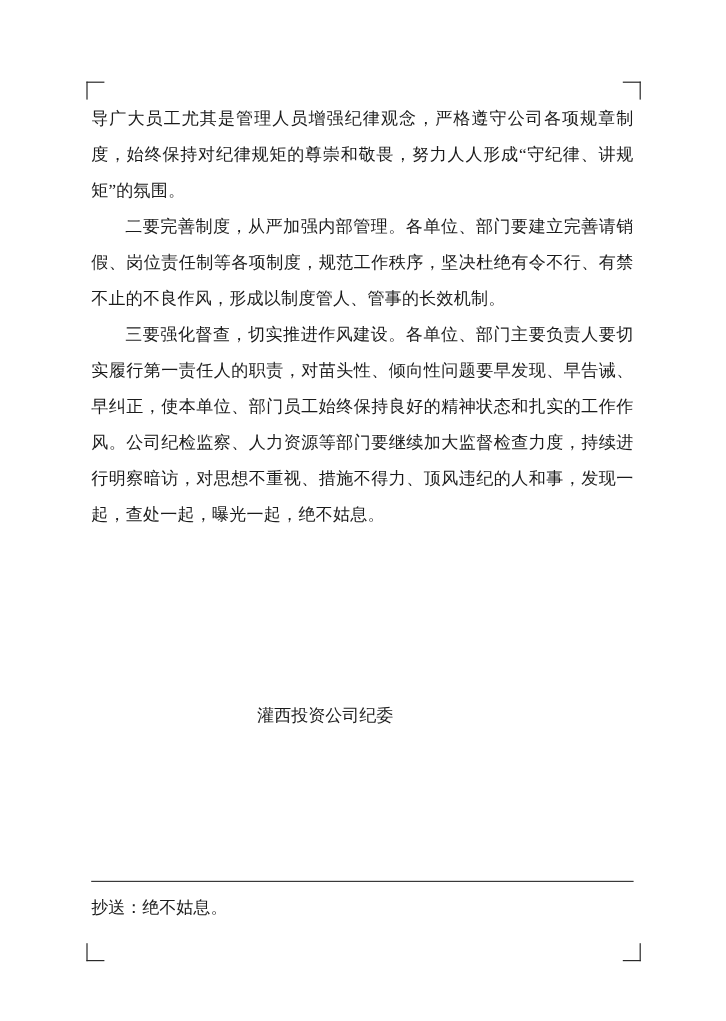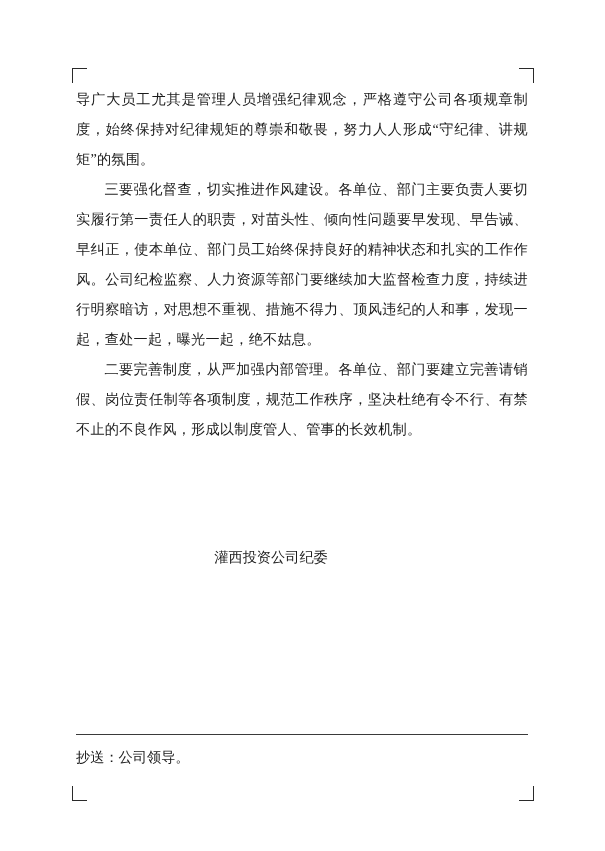--- a/index.html
+++ b/index.html
@@ -58,20 +58,21 @@
     top: 542px;
     width: 452px;
     font-size: 14.2px;
     line-height: 30px;
     color: #1b1b1b;
     text-align: center;
   }
   .signature .line {
     display: block;
     margin-right: 62px;
+    margin-top: 40px;
   }
   .signature .date {
     font-family: "Liberation Serif", "DejaVu Serif", serif;
   }
   .footer-rule {
     position: absolute;
     left: 76px;
     top: 734px;
     width: 452px;
     border-top: 1px solid #3a3a3a;
@@ -91,24 +92,24 @@
 
 <div class="page">
 
   <div class="mark tl"></div>
   <div class="mark tr"></div>
   <div class="mark bl"></div>
   <div class="mark br"></div>
 
   <div class="body-text">
     <p class="para first">导广大员工尤其是管理人员增强纪律观念，严格遵守公司各项规章制度，始终保持对纪律规矩的尊崇和敬畏，努力人人形成“守纪律、讲规矩”的氛围。</p>
+    <p class="para">二要完善制度，从严加强内部管理。各单位、部门要建立完善请销假、岗位责任制等各项制度，规范工作秩序，坚决杜绝有令不行、有禁不止的不良作风，形成以制度管人、管事的长效机制。</p>
     <p class="para">三要强化督查，切实推进作风建设。各单位、部门主要负责人要切实履行第一责任人的职责，对苗头性、倾向性问题要早发现、早告诫、早纠正，使本单位、部门员工始终保持良好的精神状态和扎实的工作作风。公司纪检监察、人力资源等部门要继续加大监督检查力度，持续进行明察暗访，对思想不重视、措施不得力、顶风违纪的人和事，发现一起，查处一起，曝光一起，绝不姑息。</p>
-    <p class="para">二要完善制度，从严加强内部管理。各单位、部门要建立完善请销假、岗位责任制等各项制度，规范工作秩序，坚决杜绝有令不行、有禁不止的不良作风，形成以制度管人、管事的长效机制。</p>
   </div>
 
   <div class="signature">
     <span class="line">灌西投资公司纪委</span>
   </div>
 
   <div class="footer-rule"></div>
-  <div class="footer-text">抄送：公司领导。</div>
+  <div class="footer-text">抄送：绝不姑息。</div>
 
 </div>
 
 </body></html>

